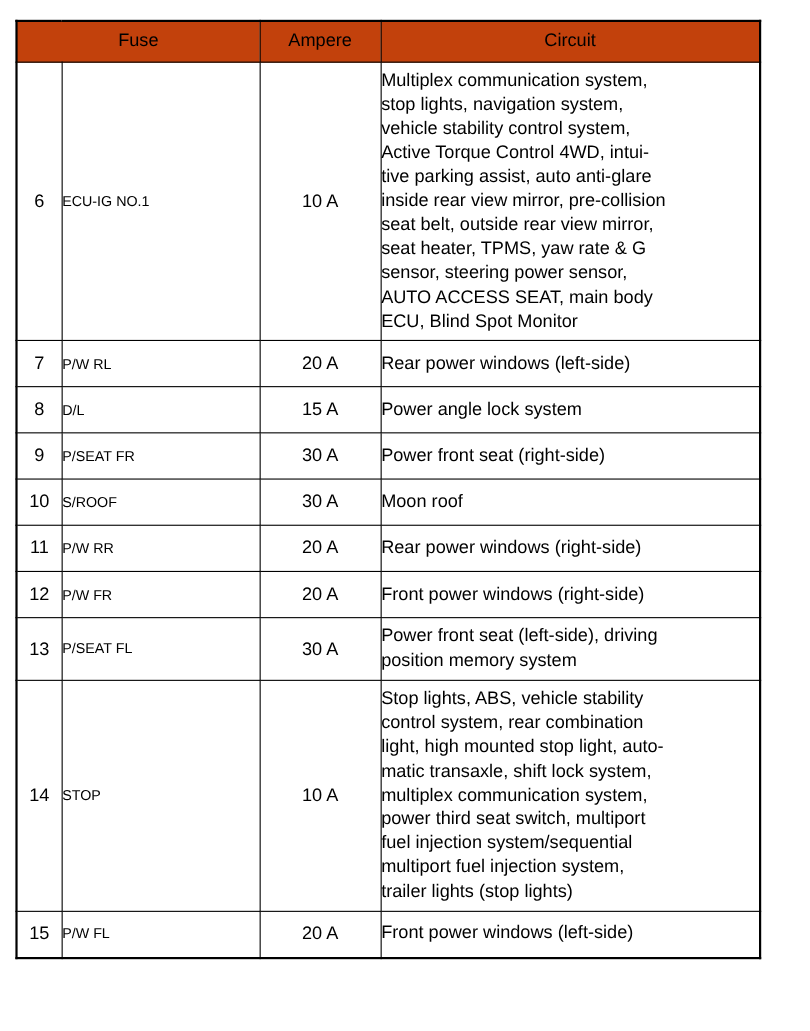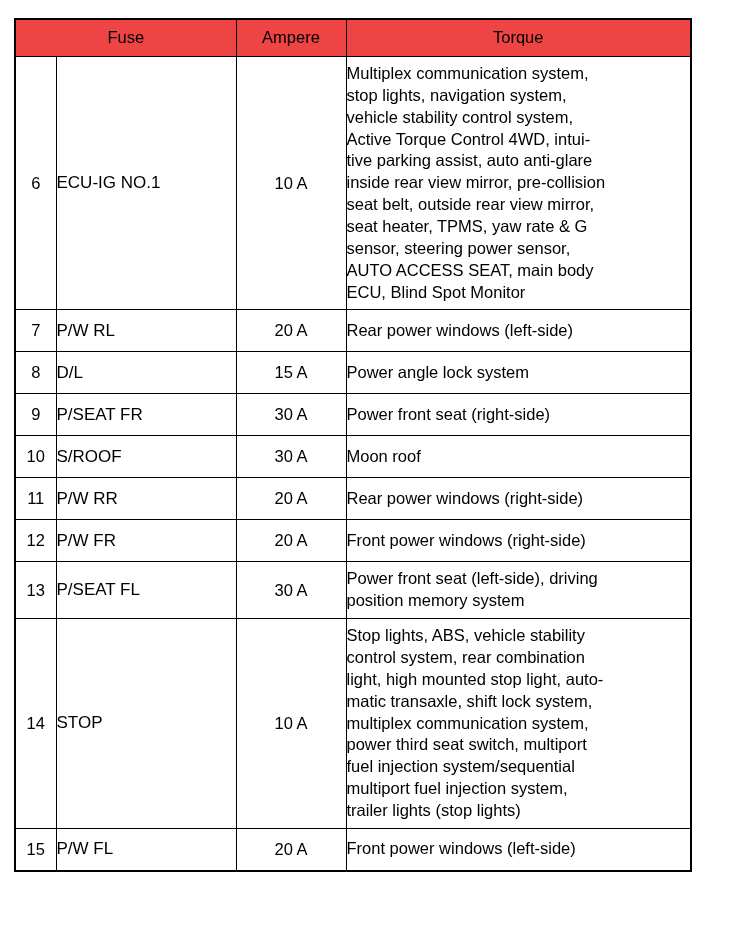--- a/index.html
+++ b/index.html
@@ -29,39 +29,39 @@
     font-size: 16.5px;
     line-height: 1.30;
   }
   table.fuse-table td,
   table.fuse-table th {
     border: 1px solid #000000;
     padding: 0;
     vertical-align: middle;
   }
   thead th {
-    background: #ef4444;
+    background: #c2410c;
     font-weight: normal;
     height: 36px;
     font-size: 16.5px;
     margin-left: 24px;
   }
   col.c-no      { width: 41px; }
   col.c-name    { width: 180px; }
   col.c-amp     { width: 110px; }
   col.c-circuit { width: 345px; }
 
   td.no {
     text-align: center;
     font-size: 16.5px;
   }
   td.name {
     text-align: left;
     padding-left: 11px;
-    font-size: 17px;
+    font-size: 13px;
   }
   td.amp {
     text-align: center;
     font-size: 16.5px;
   }
   td.circuit {
     text-align: left;
     padding: 5px 8px 5px 11px;
     font-size: 16.5px;
     line-height: 1.325;
@@ -79,21 +79,21 @@
     <colgroup>
       <col class="c-no">
       <col class="c-name">
       <col class="c-amp">
       <col class="c-circuit">
     </colgroup>
     <thead>
       <tr>
         <th colspan="2">Fuse</th>
         <th>Ampere</th>
-        <th>Torque</th>
+        <th>Circuit</th>
       </tr>
     </thead>
     <tbody id="table-body">
         <tr class="double">
           <td class="no">6</td>
           <td class="name">ECU-IG NO.1</td>
           <td class="amp">10 A</td>
           <td class="circuit">
             <span class="circuit-line">Multiplex communication system,</span>
             <span class="circuit-line">stop lights, navigation system,</span>

